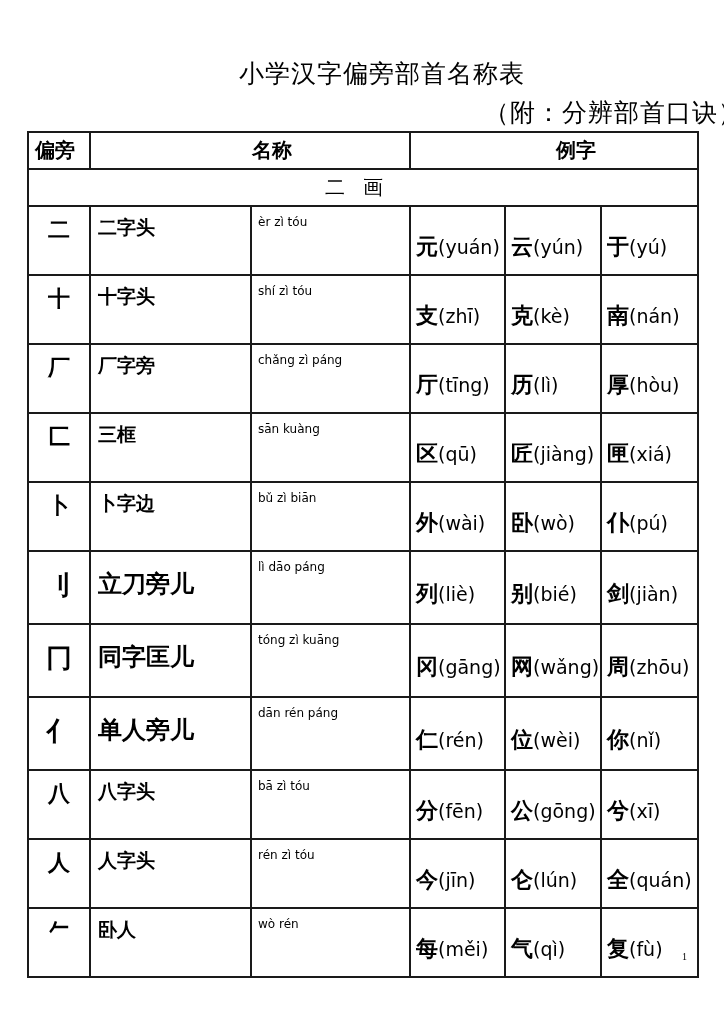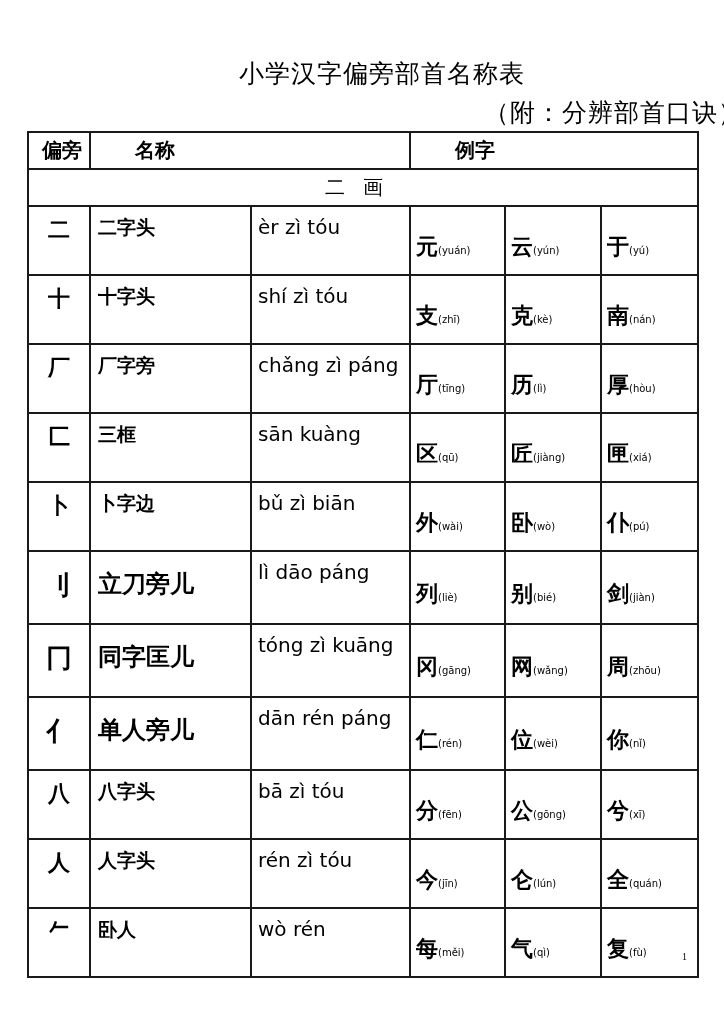--- a/index.html
+++ b/index.html
@@ -5,32 +5,32 @@
   html, body { margin: 0; padding: 0; background: #ffffff; }
   body { width: 724px; height: 1024px; position: relative; overflow: hidden;
          font-family: "DejaVu Sans", "Liberation Sans", sans-serif; color: #000; }
   .title { position: absolute; left: 0; width: 724px; text-align: center;
            font-size: 25px; letter-spacing: 1px; margin-left: 20px; }
   .t1 { top: 57px; }
   .t2 { top: 96px; text-align: right; }
   table { position: absolute; left: 27px; top: 131px; border-collapse: collapse;
           table-layout: fixed; width: 670px; }
   td { border: 2px solid #1a1a1a; padding: 0; vertical-align: top; overflow: hidden; }
-  .hdr td { height: 35px; font-weight: bold; font-size: 20px; vertical-align: middle; padding-left: 44px; }
-  .hdr td.first { text-align: center; padding-left: 6px; }
+  .hdr td { height: 35px; font-weight: bold; font-size: 20px; text-align: center; vertical-align: middle; padding-left: 44px; }
+  .hdr td.first { text-align: left; padding-left: 6px; }
   .sec td { height: 35px; font-weight: normal; font-size: 20px; text-align: center; vertical-align: middle; letter-spacing: 18px; }
   .row td { height: 55px; }
   .rad { text-align: center; font-weight: bold; font-size: 22px; padding-top: 8px !important; }
   .rad.big { font-size: 26px; padding-top: 16px !important; }
   .name { font-weight: bold; font-size: 19px; padding: 8px 0 0 7px !important; margin-top: 20px; }
   .name.big { font-size: 24px; padding-top: 16px !important; }
-  .py { font-size: 20px; padding: 8px 0 0 6px !important; font-family: "DejaVu Sans", sans-serif; }
+  .py { font-size: 12px; padding: 8px 0 0 6px !important; font-family: "DejaVu Sans", sans-serif; }
   .ex { vertical-align: middle !important; padding: 12px 0 0 5px !important; white-space: nowrap; }
   .ex .ch { font-weight: bold; font-size: 22px; }
-  .ex .pp { font-size: 10px; }
+  .ex .pp { font-size: 19px; }
   .pagenum { position: absolute; left: 682px; top: 951px; font-size: 10px;
              font-family: "Liberation Serif", serif; }
 </style>
 </head>
 <body>
 
 <div class="title t1">小学汉字偏旁部首名称表</div>
 <div class="title t2">（附：分辨部首口诀）</div>
 
 <table>

